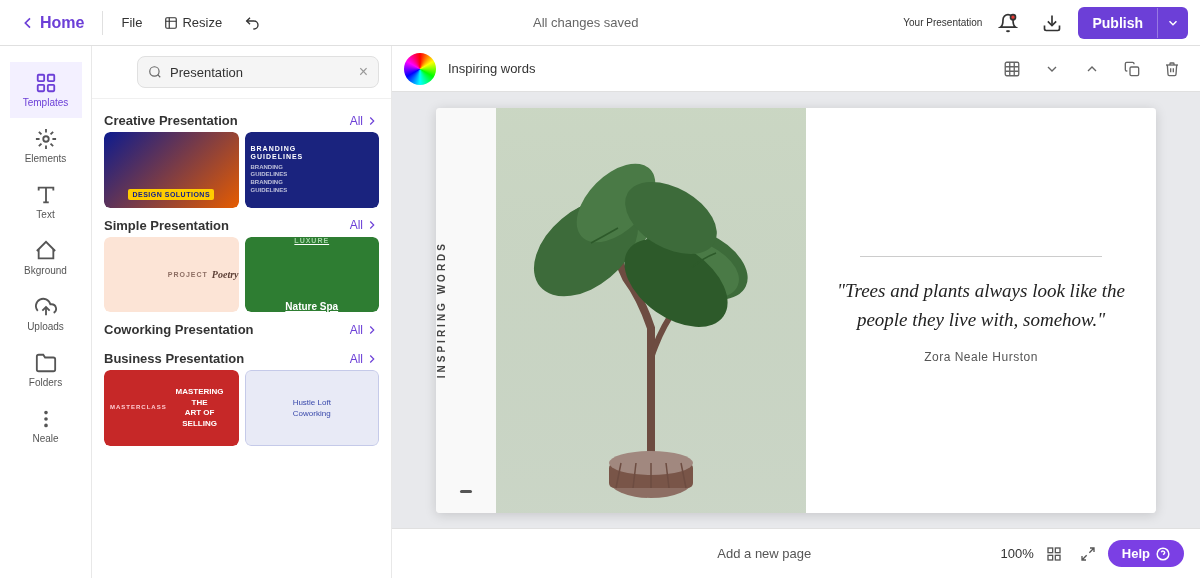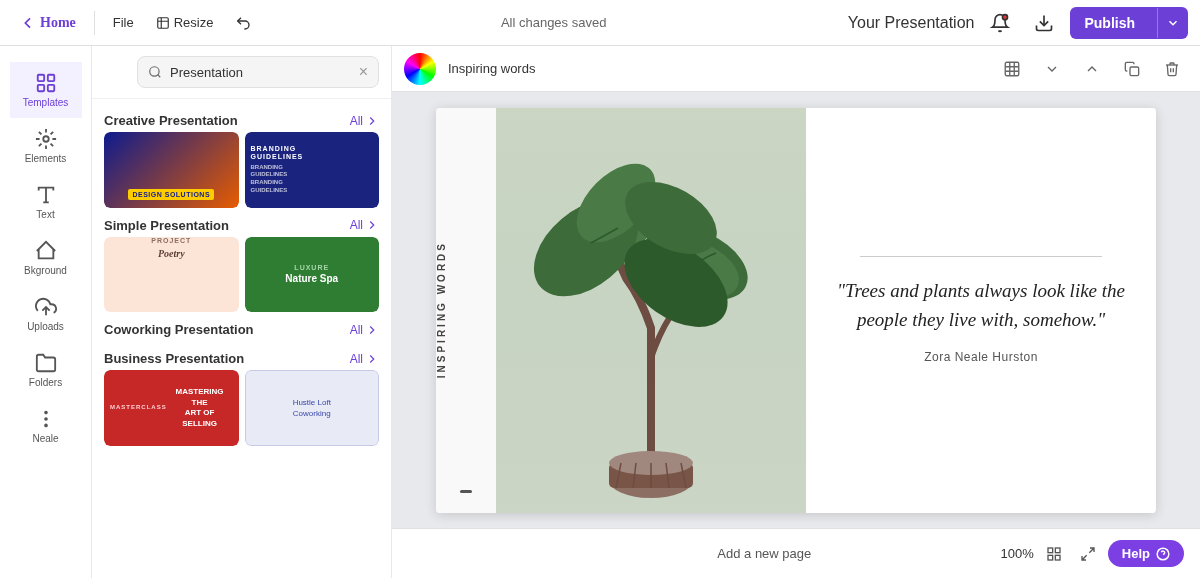--- a/index.html
+++ b/index.html
@@ -13,39 +13,39 @@
       align-items: center;
       padding: 0 12px;
       gap: 8px;
       border-bottom: 1px solid #e0e0e0;
       flex-shrink: 0;
       z-index: 10;
     }
     .topbar-left { display: flex; align-items: center; gap: 6px; }
     .topbar-home {
       display: flex; align-items: center; gap: 4px;
-      color: #6c3fd7; font-weight: 600; font-size: 14px;
-      padding: 4px 8px; border-radius: 4px; cursor: pointer; font-family: Liberation Serif, serif;
+      color: #6c3fd7; font-weight: 600; font-size: 16px;
+      padding: 4px 8px; border-radius: 4px; cursor: pointer;
     }
     .topbar-home svg { color: #6c3fd7; }
     .topbar-divider { width: 1px; height: 24px; background: #e0e0e0; margin: 0 4px; }
     .topbar-btn {
       display: flex; align-items: center; gap: 4px;
       font-size: 13px; color: #333; padding: 4px 8px;
       border-radius: 4px; cursor: pointer; background: transparent; border: none;
     }
     .topbar-center { flex: 1; text-align: center; font-size: 13px; color: #666; }
-    .topbar-title { font-size: 16px; color: #333; font-weight: 500; flex: 0 0 auto; }
+    .topbar-title { font-size: 10px; color: #333; font-weight: 500; flex: 0 0 auto; }
     .topbar-right { display: flex; align-items: center; gap: 8px; margin-left: auto; }
     .topbar-icon-btn {
       width: 36px; height: 36px; border-radius: 50%; display: flex; align-items: center; justify-content: center;
       cursor: pointer; border: none; background: transparent; color: #333;
     }
     .publish-btn {
-      display: flex; align-items: center; gap: 8px;
+      display: flex; align-items: center; gap: 0;
       background: #6c3fd7; color: #fff; border: none; border-radius: 6px;
       font-size: 14px; font-weight: 600; cursor: pointer; overflow: hidden;
     }
     .publish-btn-main { padding: 8px 14px; }
     .publish-btn-chevron {
       padding: 8px 8px; border-left: 1px solid rgba(255,255,255,0.3);
       display: flex; align-items: center;
     }
 
     
@@ -419,27 +419,27 @@
           <span>Simple Presentation</span>
           <span class="section-all-btn">
             <span>All</span>
             <svg width="14" height="14" viewBox="0 0 24 24" fill="none" stroke="currentColor" stroke-width="2">
                 <path d="M9 18l6-6-6-6"></path>
               </svg>
           </span>
         </div>
         <div class="template-grid">
           <div class="template-card">
-            <div class="template-thumb" style="background: #fce4d6; display: flex; flex-direction: column; align-items: center; justify-content: flex-start; gap: 4px;">
+            <div class="template-thumb" style="background: #fce4d6; display: flex; align-items: center; justify-content: flex-end; gap: 4px;">
               <div style="color: #8d6e63; font-size: 7px; letter-spacing: 1px; text-transform: uppercase;">PROJECT</div>
               <div style="color: #5d4037; font-size: 10px; font-style: italic; font-family: Georgia, serif;">Poetry</div>
             </div>
           </div>
           <div class="template-card">
-            <div class="template-thumb" style="background: #2e7d32; display: flex; flex-direction: column; align-items: center; justify-content: center;">
+            <div class="template-thumb" style="background: #2e7d32; display: flex; flex-direction: column; align-items: center; justify-content: space-between; text-decoration: underline;">
               <div style="color: #a5d6a7; font-size: 7px; letter-spacing: 1px; text-transform: uppercase; margin-bottom: 2px;">Luxure</div>
               <div style="color: #fff; font-size: 10px; font-weight: 700;">Nature Spa</div>
             </div>
           </div>
         </div>
       </div>
 
       <div class="template-section">
         <div class="template-section-header">
           <span>Coworking Presentation</span>

